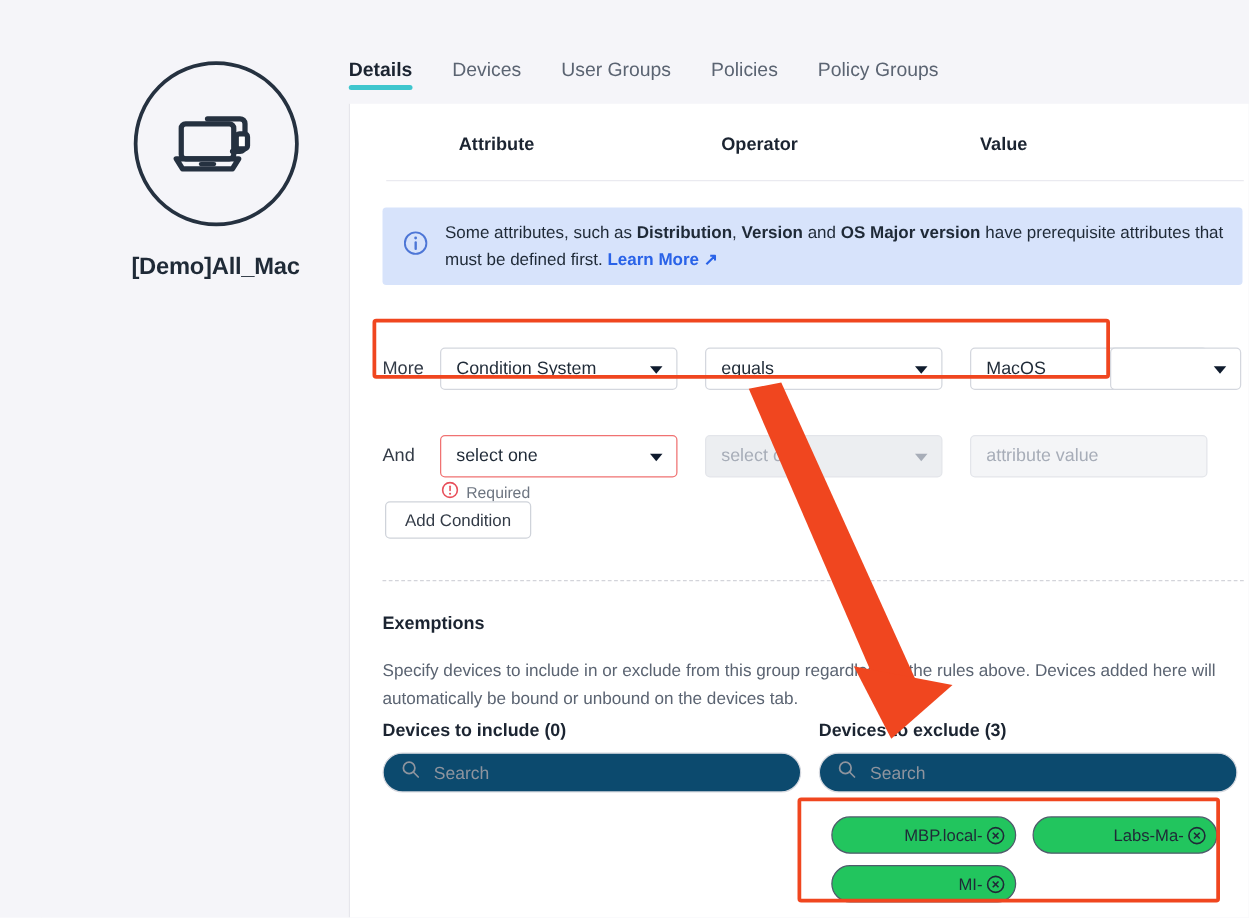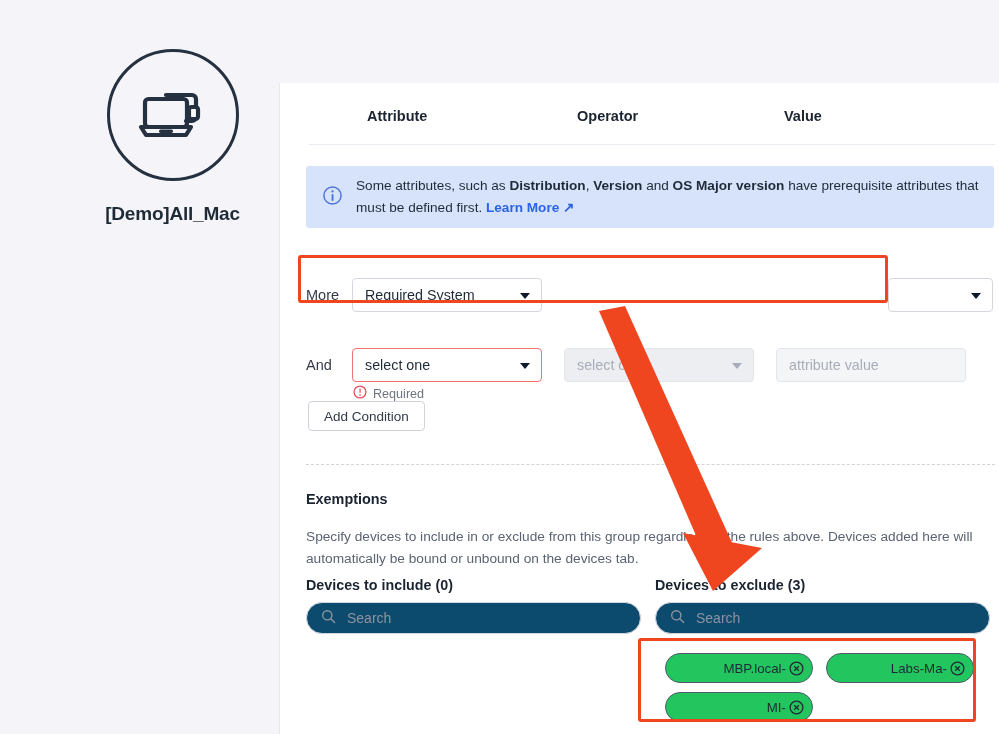--- a/index.html
+++ b/index.html
@@ -217,20 +217,27 @@
           <path d="M29 10 h26 a4 4 0 0 1 4 4 v18 a4 4 0 0 1 -4 4 h-6" stroke="#253140" stroke-width="4.2" fill="none" stroke-linecap="round" stroke-linejoin="round"></path>
           <rect x="52" y="22" width="9" height="12" rx="2.5" fill="#fff" stroke="#253140" stroke-width="4.2"></rect>
         </svg>
       </span>
     </div>
     <div class="group-title">[Demo]All_Mac</div>
   </div>
 
   <div class="main">
 
+    <div class="tabbar">
+      <div class="tab active">Details</div>
+      <div class="tab">Devices</div>
+      <div class="tab">User Groups</div>
+      <div class="tab">Policies</div>
+      <div class="tab">Policy Groups</div>
+    </div>
 
     <div class="card">
 
       <div class="col-heads">
         <div class="col-head col-attr">Attribute</div>
         <div class="col-head col-operator">Operator</div>
         <div class="col-head col-value">Value</div>
       </div>
 
       <div class="banner">
@@ -242,21 +249,29 @@
           </svg>
         </span>
         <div class="banner-text">
           <span>Some attributes, such as </span><b>Distribution</b><span>, </span><b>Version</b><span> and </span><b>OS Major version</b><span> have prerequisite attributes that must be defined first. </span><a class="banner-link" href="#">Learn More ↗</a>
         </div>
       </div>
 
       <div class="rule-row when">
         <div class="conj">More</div>
         <div class="select w-attr">
-          <span>Required System</span>
+          <span>Condition System</span>
+          <span class="caret"></span>
+        </div>
+        <div class="select w-op gap-a">
+          <span>equals</span>
+          <span class="caret"></span>
+        </div>
+        <div class="select w-val gap-b">
+          <span>MacOS</span>
           <span class="caret"></span>
         </div>
       </div>
 
       <div class="rule-row and">
         <div class="and-conj">And</div>
         <div class="select w-attr error">
           <span>select one</span>
           <span class="caret"></span>
         </div>

